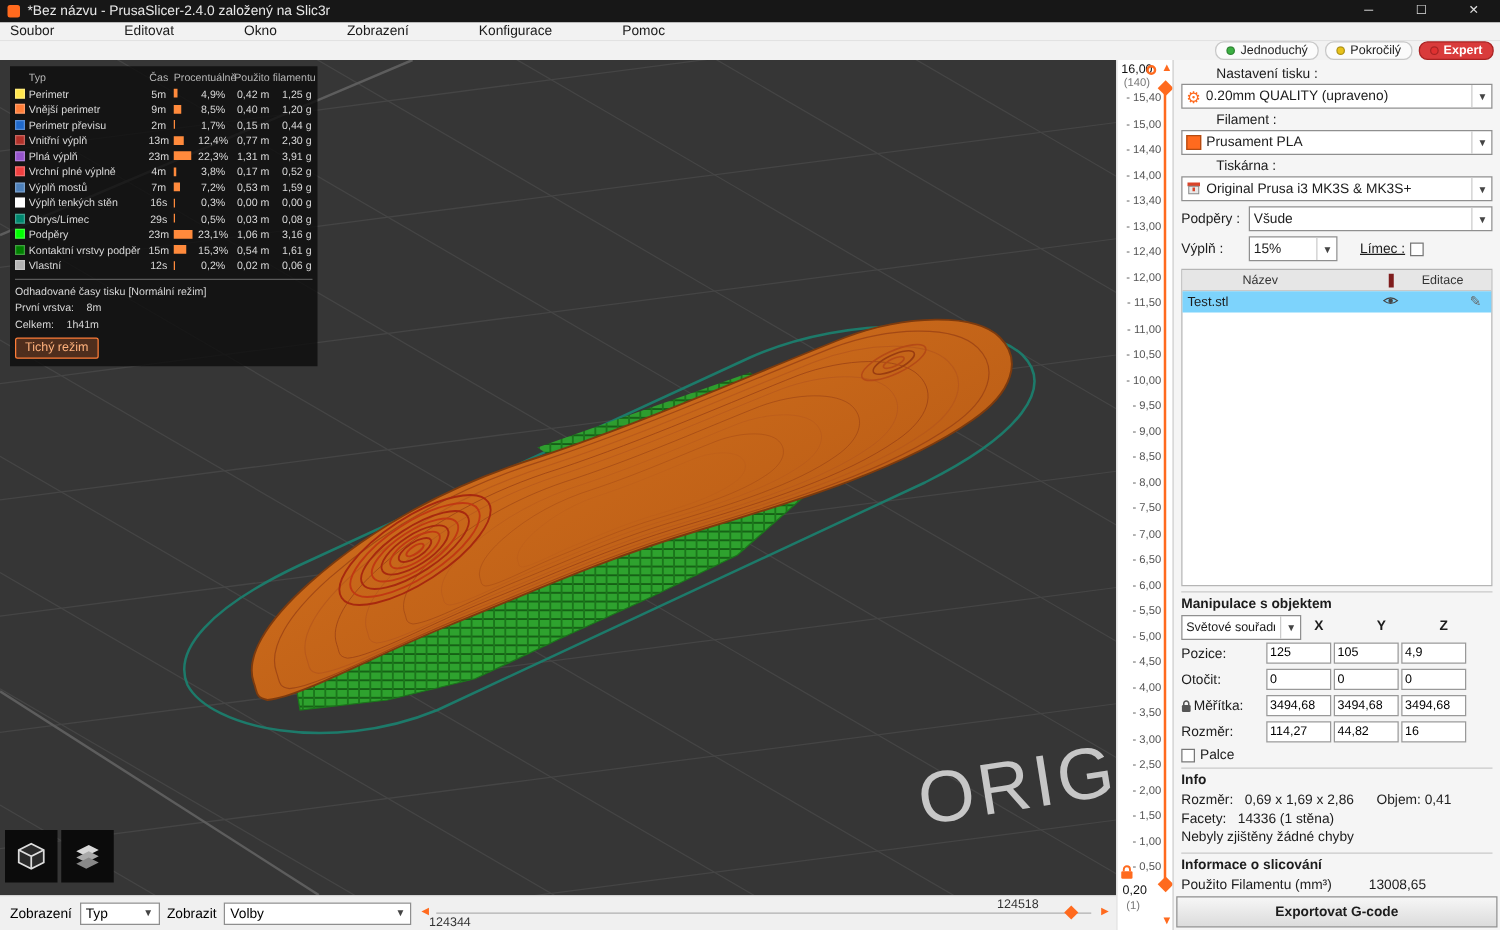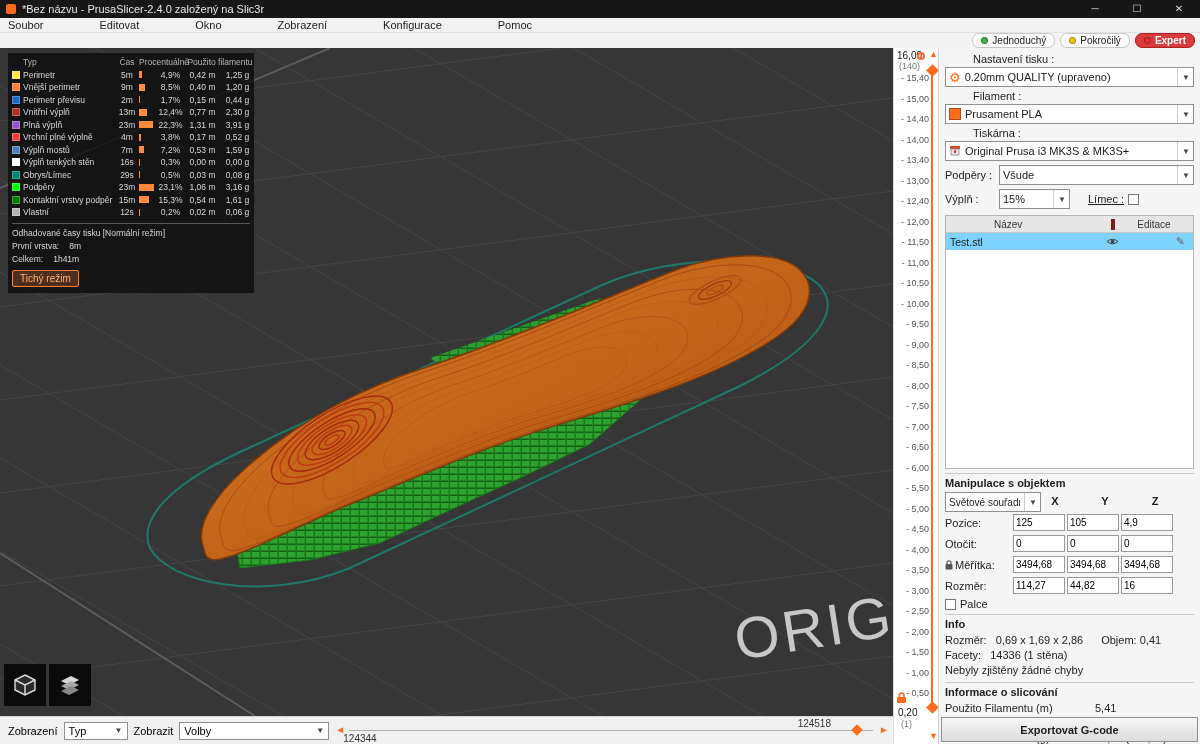--- a/index.html
+++ b/index.html
@@ -590,24 +590,20 @@
       </div>
       <div class="info-row">
         <span>Nebyly zjištěny žádné chyby</span>
       </div>
     </div>
 
     <div class="sec">
       <div class="sec-title">Informace o slicování</div>
       <div id="sliced-rows">
           <div class="sl-row">
-            <span class="sl-label">Použito Filamentu (m)</span>
-            <span class="sl-value">5,41</span>
-          </div>
-          <div class="sl-row">
             <span class="sl-label">Použito Filamentu (mm³)</span>
             <span class="sl-value">13008,65</span>
           </div>
           <div class="sl-row">
             <span class="sl-label">Použito Filamentu (g)</span>
             <span class="sl-value">16,13 (217,13)</span>
           </div>
         </div>
     </div>
 

